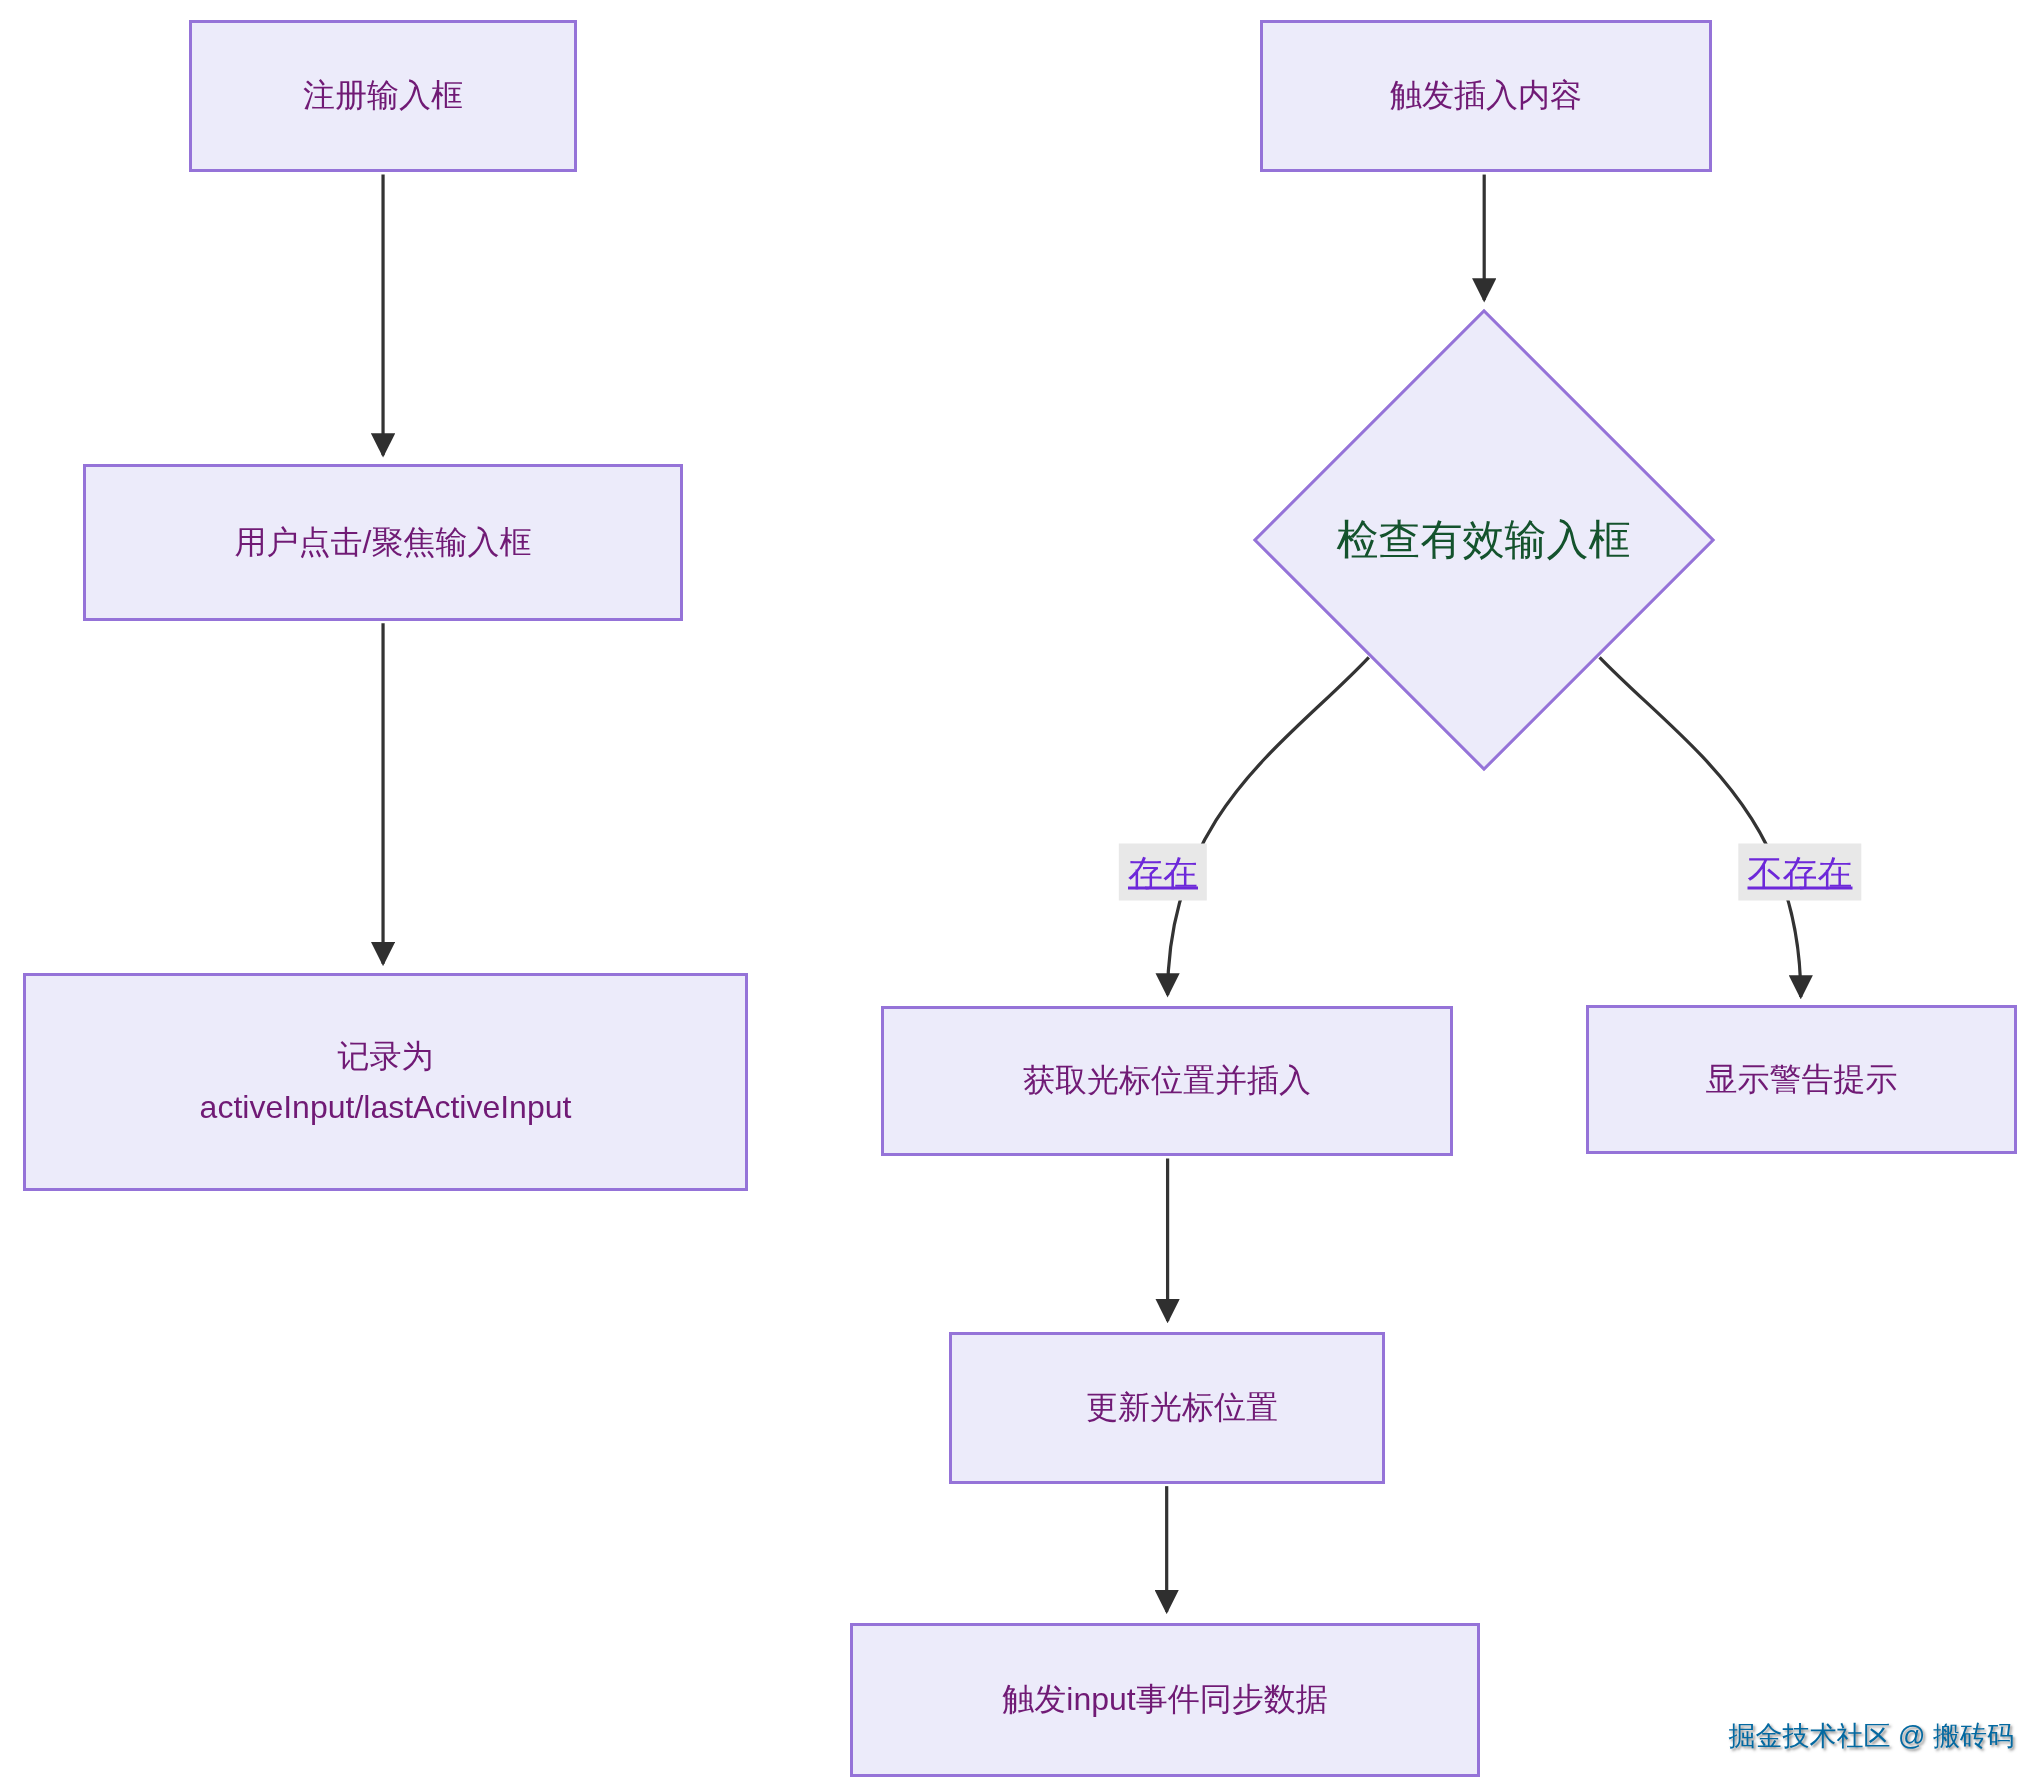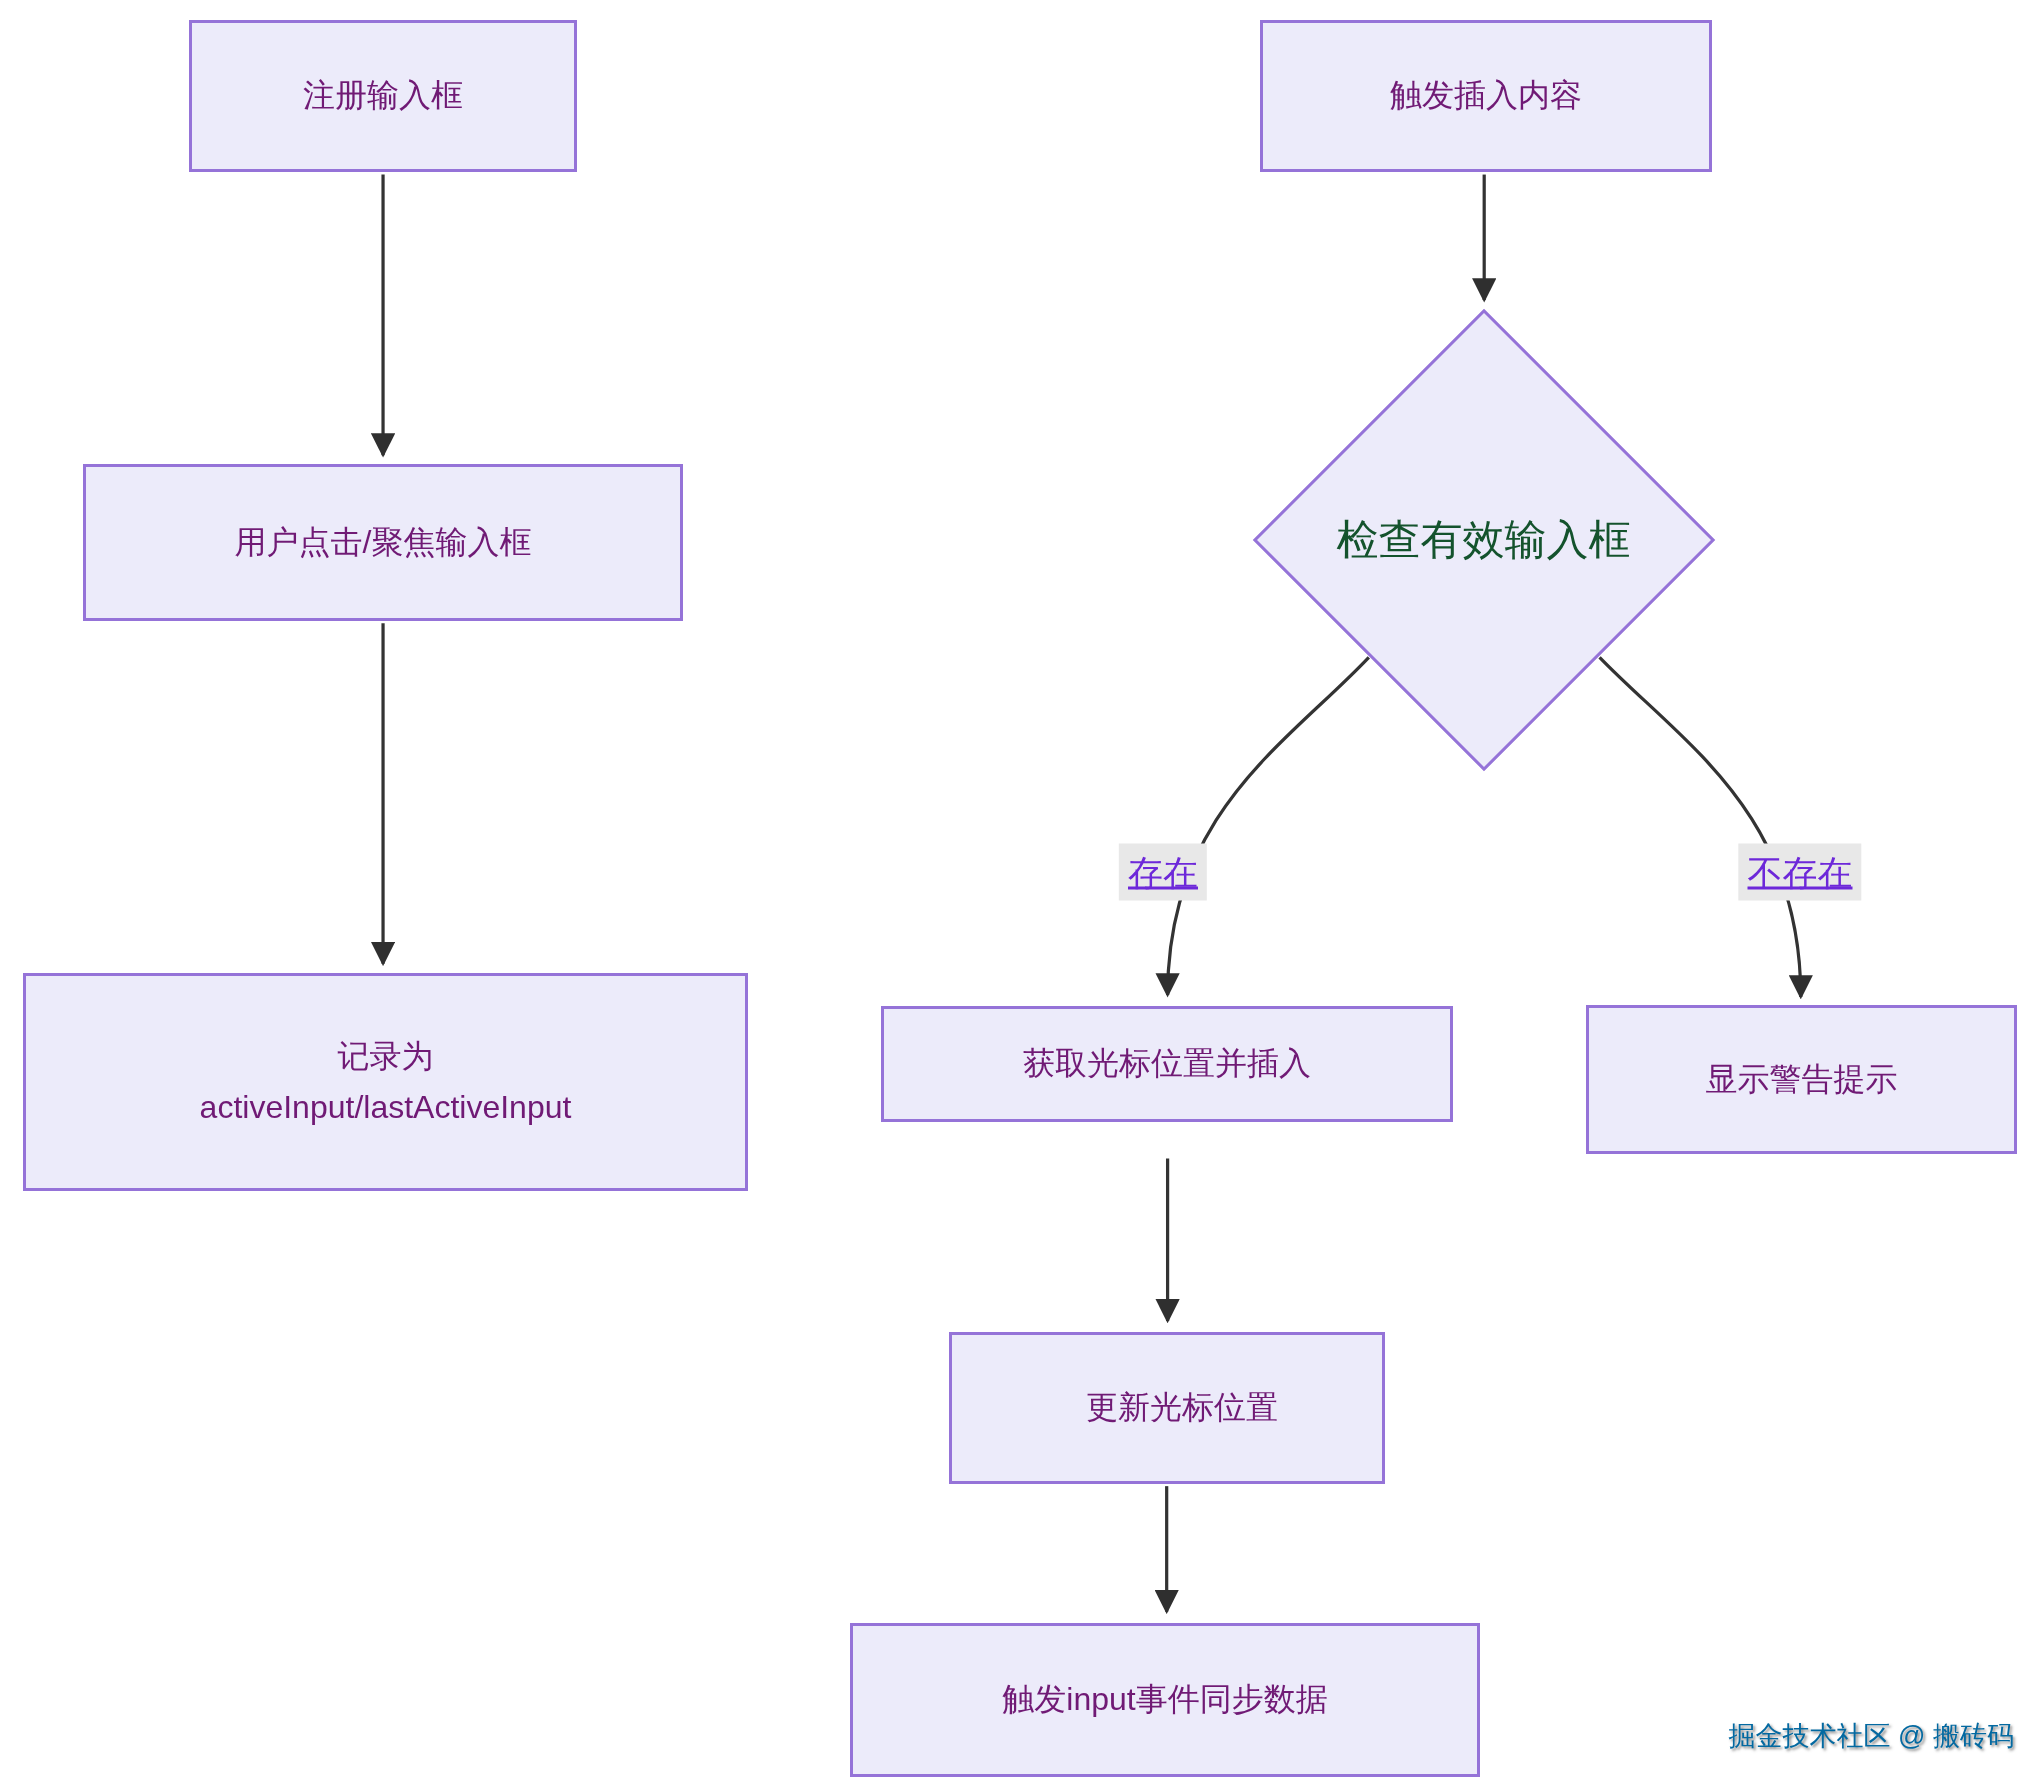--- a/index.html
+++ b/index.html
@@ -108,21 +108,21 @@
   </div>
 
   <div class="edge-label" style="left:1163px; top:872px;">
     <span>存在</span>
   </div>
 
   <div class="edge-label" style="left:1800px; top:872px;">
     <span>不存在</span>
   </div>
 
-  <div class="node" style="left:881px; top:1006px; width:572px; height:116px;">
+  <div class="node" style="left:881px; top:1006px; width:572px; height:150px;">
     <span>获取光标位置并插入</span>
   </div>
 
   <div class="node" style="left:1586px; top:1005px; width:431px; height:149px;">
     <span>显示警告提示</span>
   </div>
 
   <div class="node" style="left:949px; top:1332px; width:436px; height:152px;padding-left:30px;">
     <span>更新光标位置</span>
   </div>

